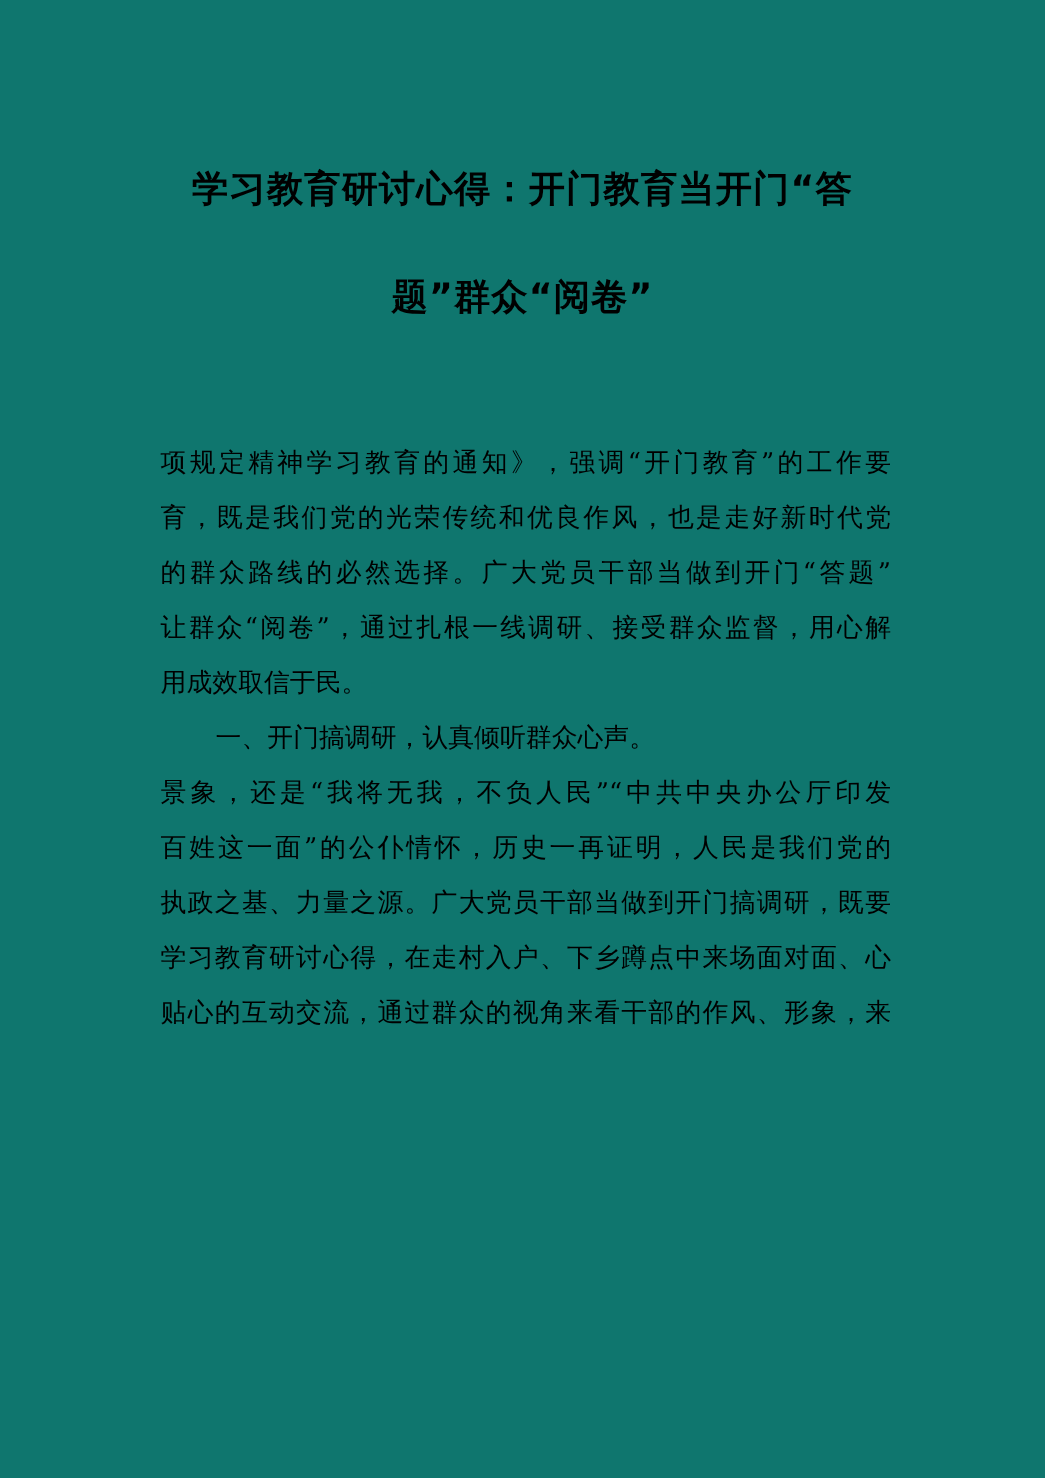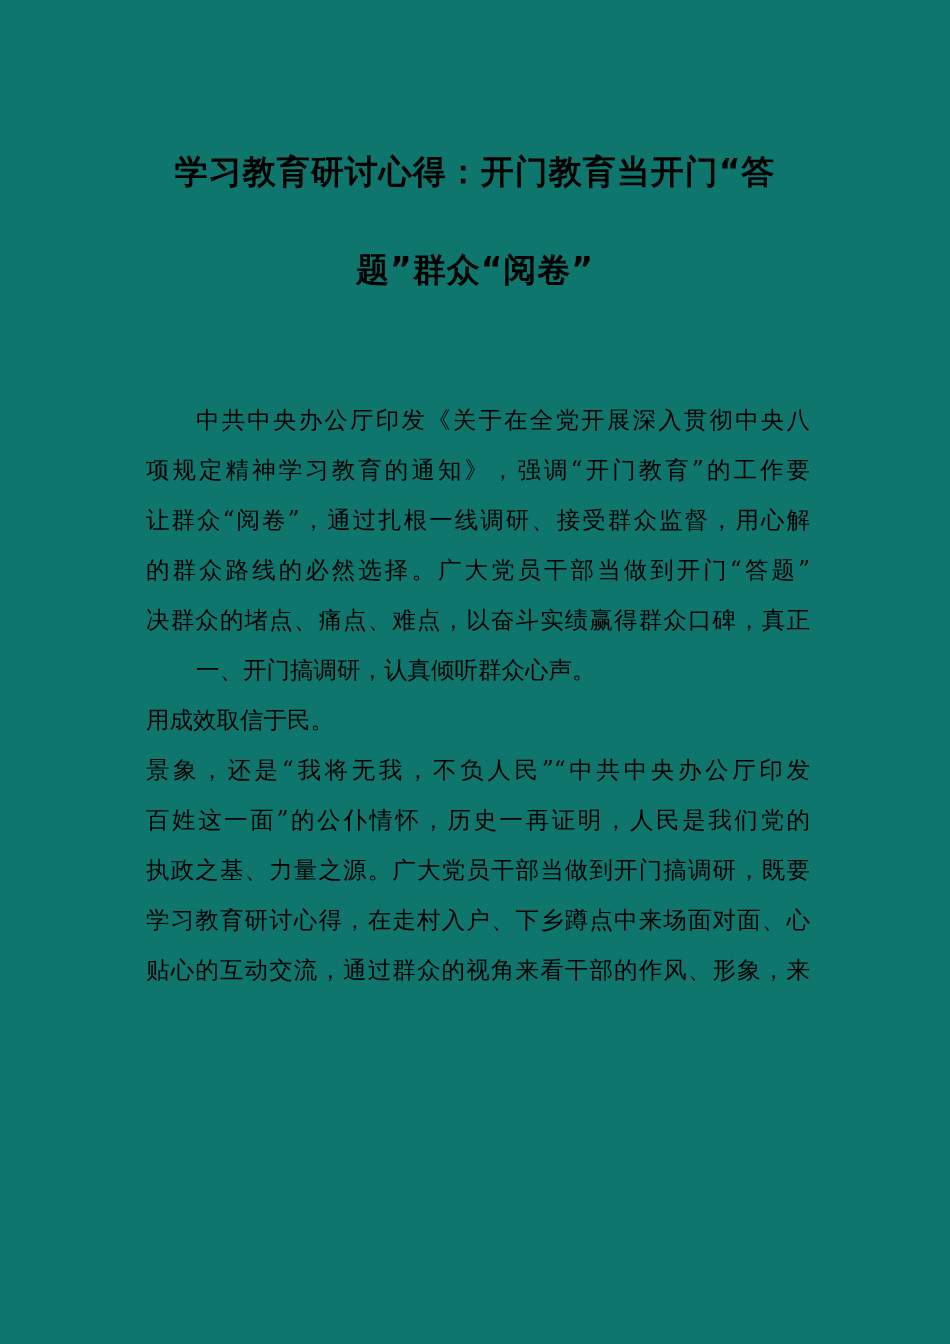--- a/index.html
+++ b/index.html
@@ -56,27 +56,26 @@
   </style>
 </head>
 <body>
 
 <div class="page">
 
   <div class="title title-line-1">学习教育研讨心得：开门教育当开门“答</div>
   <div class="title title-line-2">题”群众“阅卷”</div>
 
   <div class="body-text">
-    <div class="line indent">中共中央办公厅印发《关于在全党开展深入贯彻中央八</div>
     <div class="line">项规定精神学习教育的通知》，强调“开门教育”的工作要</div>
+    <div class="line">育，既是我们党的光荣传统和优良作风，也是走好新时代党</div>
+    <div class="line">的群众路线的必然选择。广大党员干部当做到开门“答题”</div>
     <div class="line">让群众“阅卷”，通过扎根一线调研、接受群众监督，用心解</div>
-    <div class="line">的群众路线的必然选择。广大党员干部当做到开门“答题”</div>
-    <div class="line">决群众的堵点、痛点、难点，以奋斗实绩赢得群众口碑，真正</div>
+    <div class="line last">用成效取信于民。</div>
     <div class="line indent last">一、开门搞调研，认真倾听群众心声。</div>
-    <div class="line last">用成效取信于民。</div>
     <div class="line">景象，还是“我将无我，不负人民”“中共中央办公厅印发</div>
     <div class="line">百姓这一面”的公仆情怀，历史一再证明，人民是我们党的</div>
     <div class="line">执政之基、力量之源。广大党员干部当做到开门搞调研，既要</div>
     <div class="line">学习教育研讨心得，在走村入户、下乡蹲点中来场面对面、心</div>
     <div class="line">贴心的互动交流，通过群众的视角来看干部的作风、形象，来</div>
   </div>
 
 </div>
 
 </body></html>

